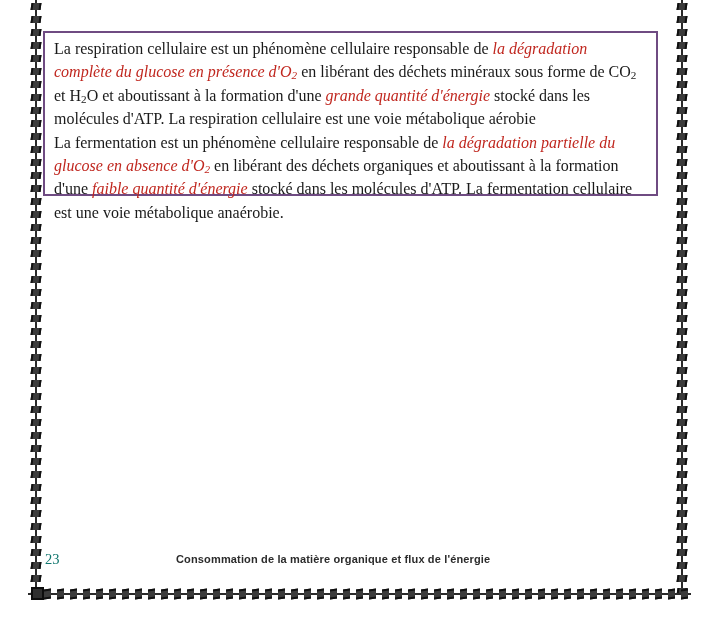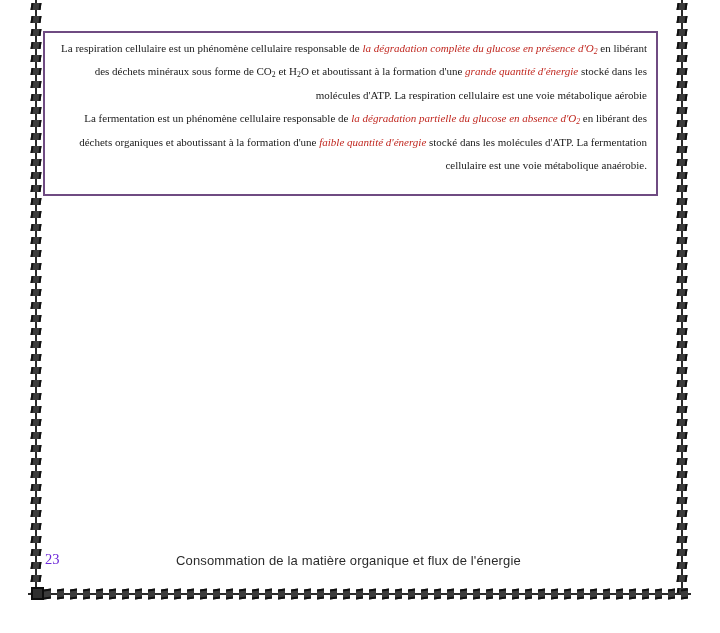--- a/index.html
+++ b/index.html
@@ -137,53 +137,54 @@
     left: 43px;
     top: 31px;
     width: 615px;
     height: 165px;
     border: 2px solid #6F4B82;
     background: #ffffff;
     box-sizing: border-box;
     padding: 4px 9px 0 9px;
   }
   #bilan-text {
-    font-size: 11px;
+    font-size: 16px;
     line-height: 23.4px;
     color: #1a1a1a;
-    text-align: right;
+    text-align: left;
   }
   .em-red {
     color: #C0271F;
     font-style: italic;
   }
   sub {
     font-size: 0.70em;
     line-height: 0;
     vertical-align: -0.22em;
   }
 
   
   #page-number {
     position: absolute;
     left: 45px;
     top: 551px;
     font-size: 14.5px;
-    color: #6d28d9;
+    color: #0f766e;
     font-family: "Liberation Serif", "DejaVu Serif", serif;
   }
   #footer-caption {
     position: absolute;
     left: 176px;
     top: 553px;
-    font-size: 13px;
+    font-size: 11px;
     color: #2b2b2b;
     font-family: "Liberation Sans", "DejaVu Sans", sans-serif;
     letter-spacing: 0.15px;
     white-space: nowrap;
+    font-weight: bold;
   }
 </style>
 </head>
 <body>
 
 <div id="page">
 
   <div class="bead-col left" id="bead-left">
       <div class="bead-v" style="top: 0px;"></div>
       <div class="bead-v" style="top: 13px;"></div>

